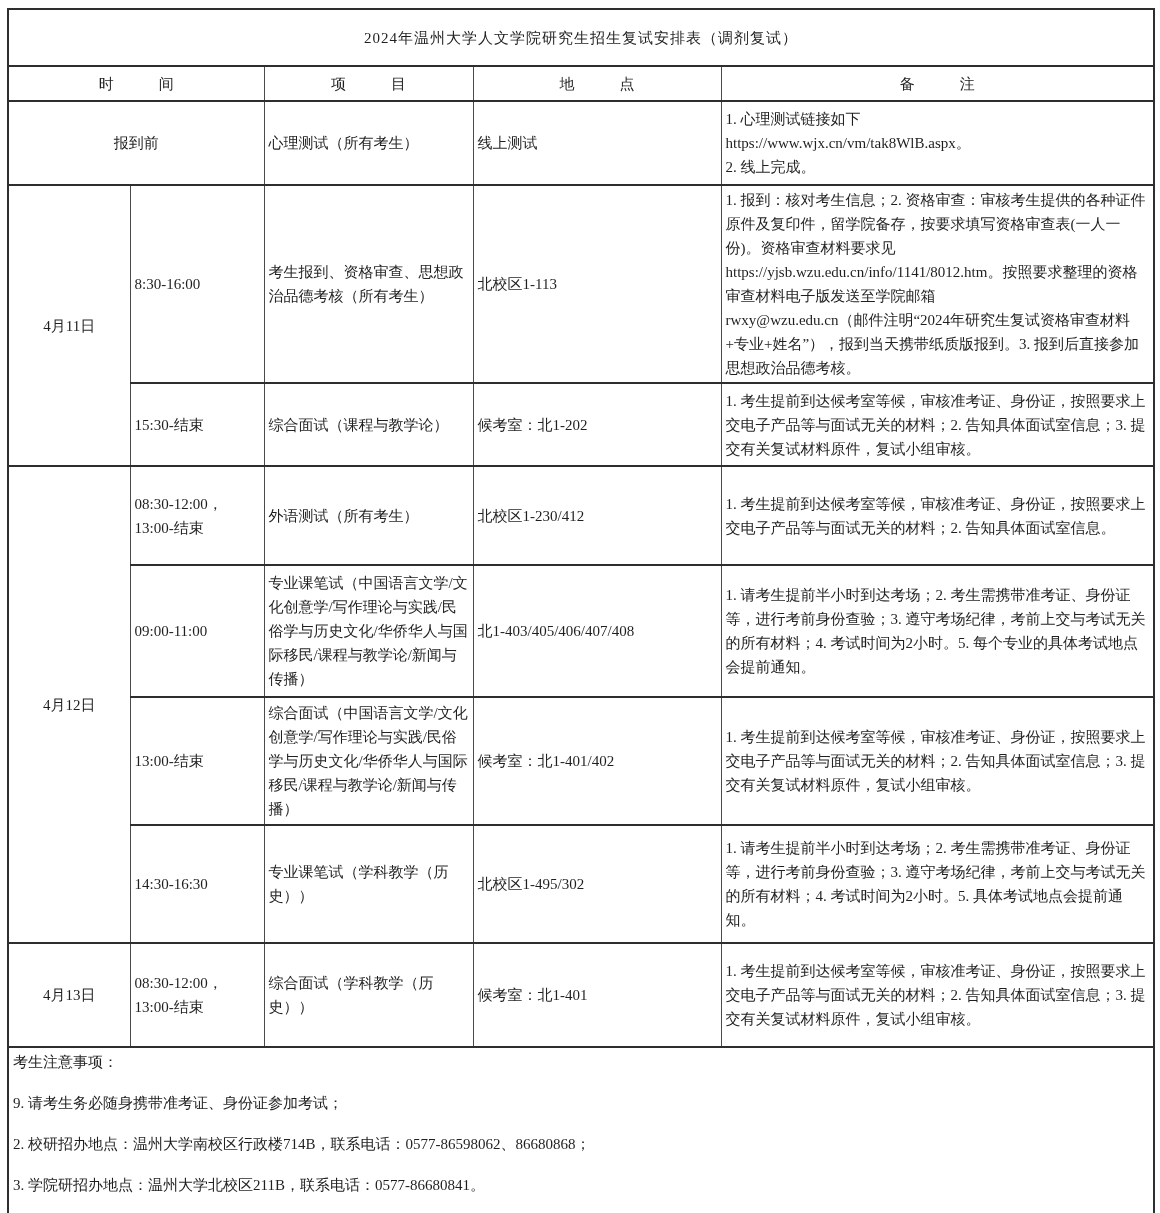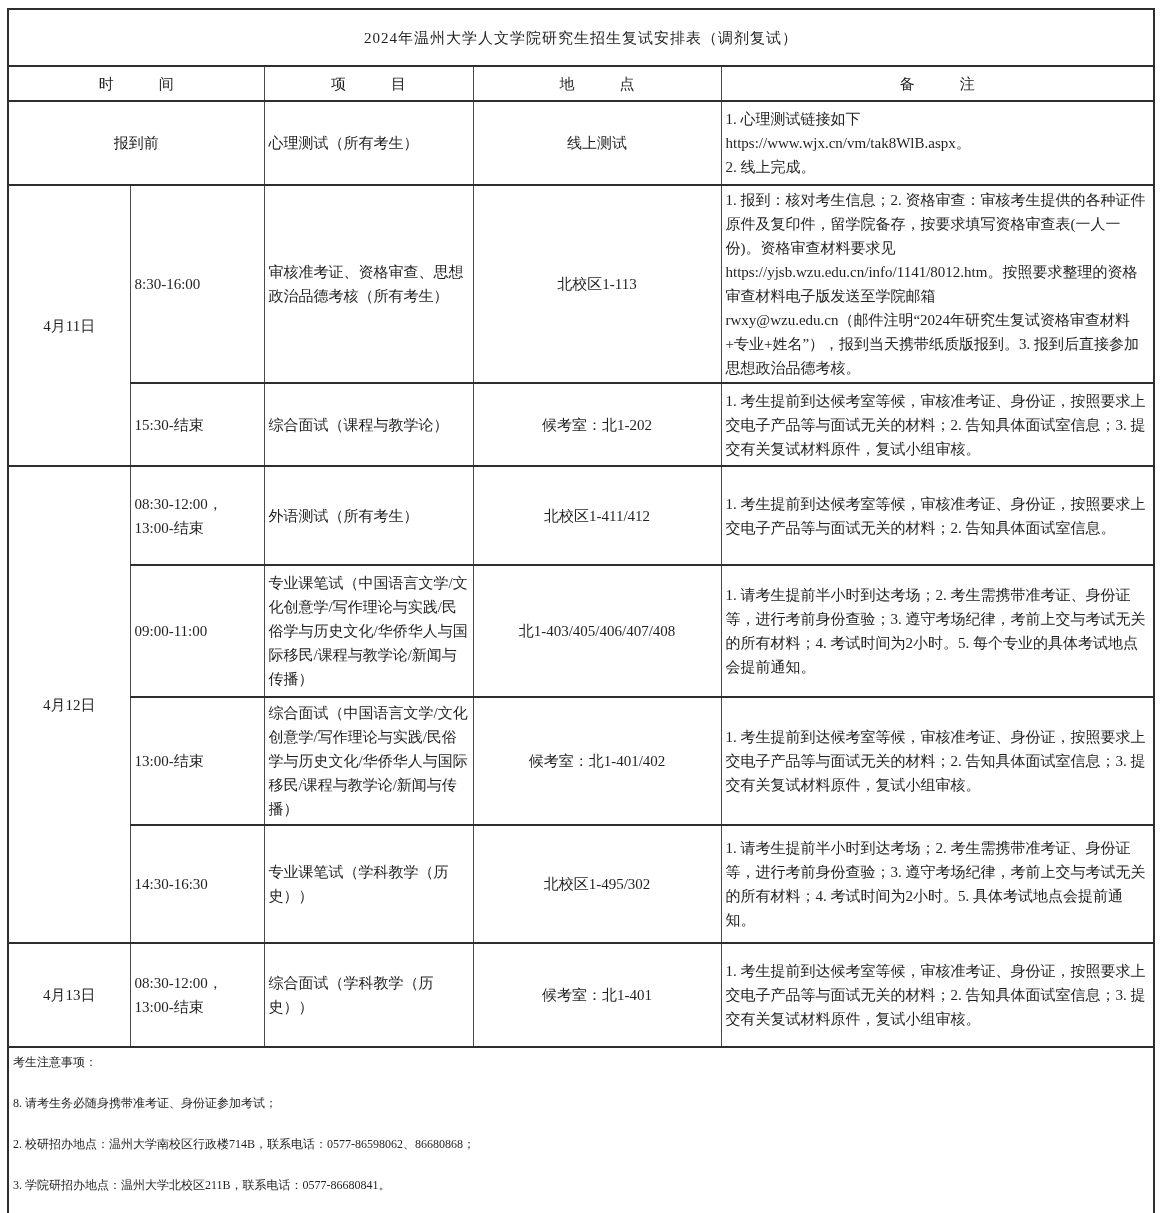--- a/index.html
+++ b/index.html
@@ -43,32 +43,32 @@
   .title-cell{
     text-align:center;
     font-size:19px;
     font-weight:700;
     letter-spacing:1px;
   }
   .head-cell{text-align:center;font-size:15.5px;}
   .date-cell{text-align:center;}
   .time-cell{text-align:left;white-space:pre-line;padding-left:3px;}
   .item-cell{text-align:left;padding-left:5px;padding-right:3px;margin-left:28px;}
-  .loc-cell{text-align:center;}
+  .loc-cell{text-align:left;}
   .remark-cell{
     text-align:left;
     white-space:pre-line;
     overflow-wrap:anywhere;
     padding-left:5px;padding-right:4px;margin-top:12px;
   }
   .notes-cell{
     vertical-align:top;
     padding:12px 6px 6px 6px;
   }
-  .notes-cell p{margin:0 0 17px 0;font-size:12px;line-height:24px;}
+  .notes-cell p{margin:0 0 17px 0;font-size:15px;line-height:24px;}
 </style>
 </head>
 <body>
 
 <table class="sched">
   <colgroup>
     <col style="width:122px">
     <col style="width:134px">
     <col style="width:209px">
     <col style="width:248px">
@@ -92,40 +92,40 @@
     <td class="item-cell">心理测试（所有考生）</td>
     <td class="loc-cell">线上测试</td>
     <td class="remark-cell">1. 心理测试链接如下
 https://www.wjx.cn/vm/tak8WlB.aspx。
 2. 线上完成。</td>
   </tr>
 
   <tr class="r2">
     <td class="date-cell" rowspan="2">4月11日</td>
     <td class="time-cell">8:30-16:00</td>
-    <td class="item-cell">审核准考证、资格审查、思想政治品德考核（所有考生）</td>
+    <td class="item-cell">考生报到、资格审查、思想政治品德考核（所有考生）</td>
     <td class="loc-cell">北校区1-113</td>
     <td class="remark-cell">1. 报到：核对考生信息；2. 资格审查：审核考生提供的各种证件原件及复印件，留学院备存，按要求填写资格审查表(一人一份)。资格审查材料要求见
 https://yjsb.wzu.edu.cn/info/1141/8012.htm。按照要求整理的资格审查材料电子版发送至学院邮箱
 rwxy@wzu.edu.cn（邮件注明“2024年研究生复试资格审查材料+专业+姓名”），报到当天携带纸质版报到。3. 报到后直接参加思想政治品德考核。</td>
   </tr>
 
   <tr class="r3">
     <td class="time-cell">15:30-结束</td>
     <td class="item-cell">综合面试（课程与教学论）</td>
     <td class="loc-cell">候考室：北1-202</td>
     <td class="remark-cell">1. 考生提前到达候考室等候，审核准考证、身份证，按照要求上交电子产品等与面试无关的材料；2. 告知具体面试室信息；3. 提交有关复试材料原件，复试小组审核。</td>
   </tr>
 
   <tr class="r4">
     <td class="date-cell" rowspan="4">4月12日</td>
     <td class="time-cell">08:30-12:00，
 13:00-结束</td>
     <td class="item-cell">外语测试（所有考生）</td>
-    <td class="loc-cell">北校区1-411/412</td>
+    <td class="loc-cell">北校区1-230/412</td>
     <td class="remark-cell">1. 考生提前到达候考室等候，审核准考证、身份证，按照要求上交电子产品等与面试无关的材料；2. 告知具体面试室信息。</td>
   </tr>
 
   <tr class="r5">
     <td class="time-cell">09:00-11:00</td>
     <td class="item-cell">专业课笔试（中国语言文学/文化创意学/写作理论与实践/民俗学与历史文化/华侨华人与国际移民/课程与教学论/新闻与传播）</td>
     <td class="loc-cell">北1-403/405/406/407/408</td>
     <td class="remark-cell">1. 请考生提前半小时到达考场；2. 考生需携带准考证、身份证等，进行考前身份查验；3. 遵守考场纪律，考前上交与考试无关的所有材料；4. 考试时间为2小时。5. 每个专业的具体考试地点会提前通知。</td>
   </tr>
 
@@ -148,19 +148,19 @@
     <td class="time-cell">08:30-12:00，
 13:00-结束</td>
     <td class="item-cell">综合面试（学科教学（历史））</td>
     <td class="loc-cell">候考室：北1-401</td>
     <td class="remark-cell">1. 考生提前到达候考室等候，审核准考证、身份证，按照要求上交电子产品等与面试无关的材料；2. 告知具体面试室信息；3. 提交有关复试材料原件，复试小组审核。</td>
   </tr>
 
   <tr class="r-notes">
     <td class="notes-cell" colspan="5">
       <p>考生注意事项：</p>
-      <p>8. 请考生务必随身携带准考证、身份证参加考试；</p>
+      <p>9. 请考生务必随身携带准考证、身份证参加考试；</p>
       <p>2. 校研招办地点：温州大学南校区行政楼714B，联系电话：0577-86598062、86680868；</p>
       <p>3. 学院研招办地点：温州大学北校区211B，联系电话：0577-86680841。</p>
     </td>
   </tr>
 </tbody>
   </table>
 
 </body></html>

